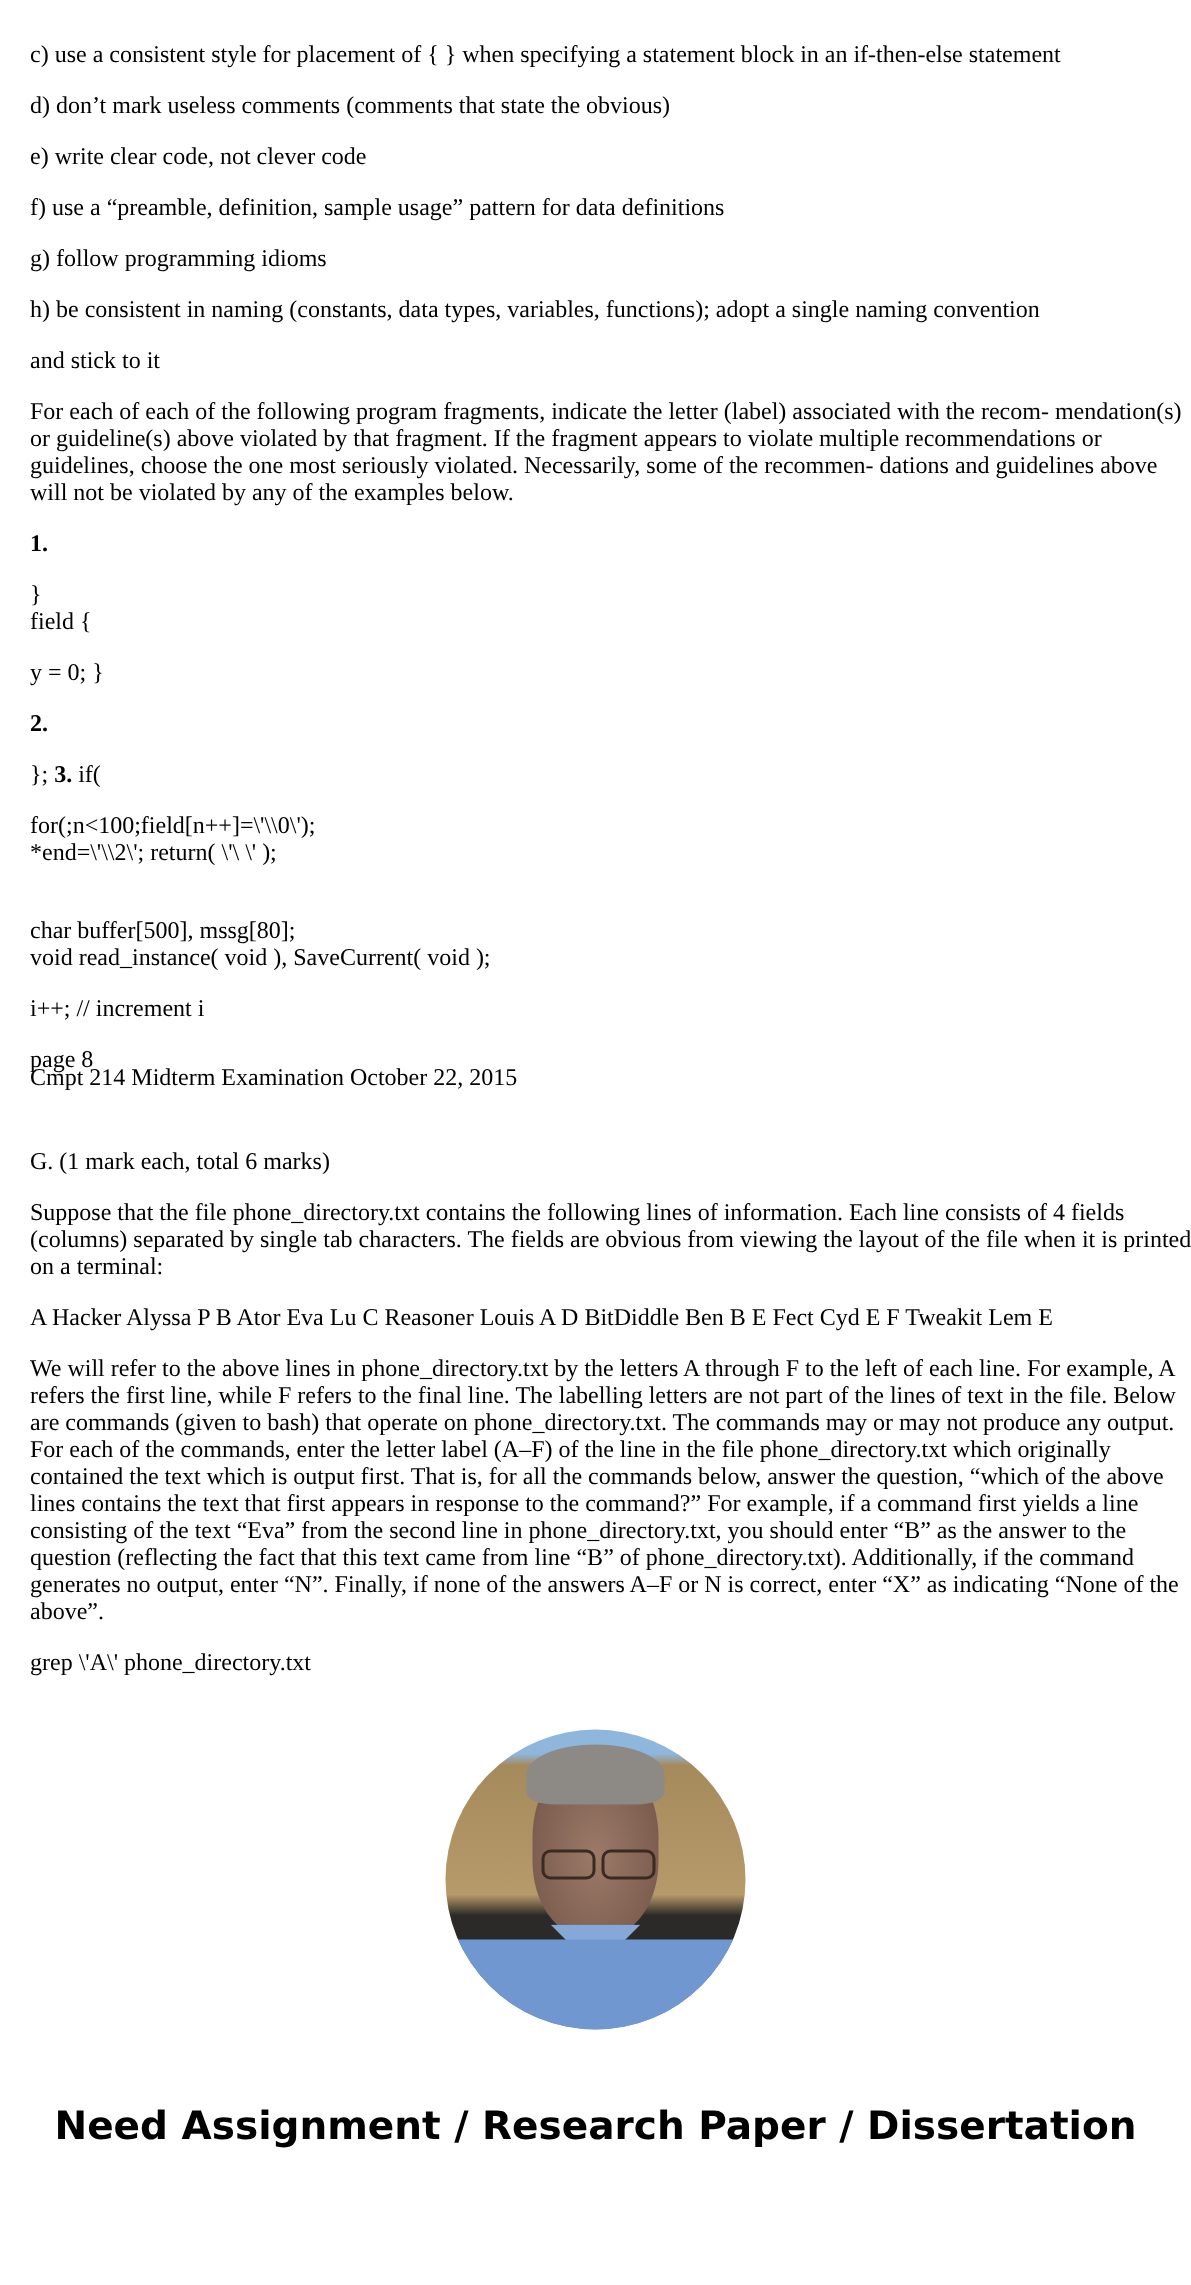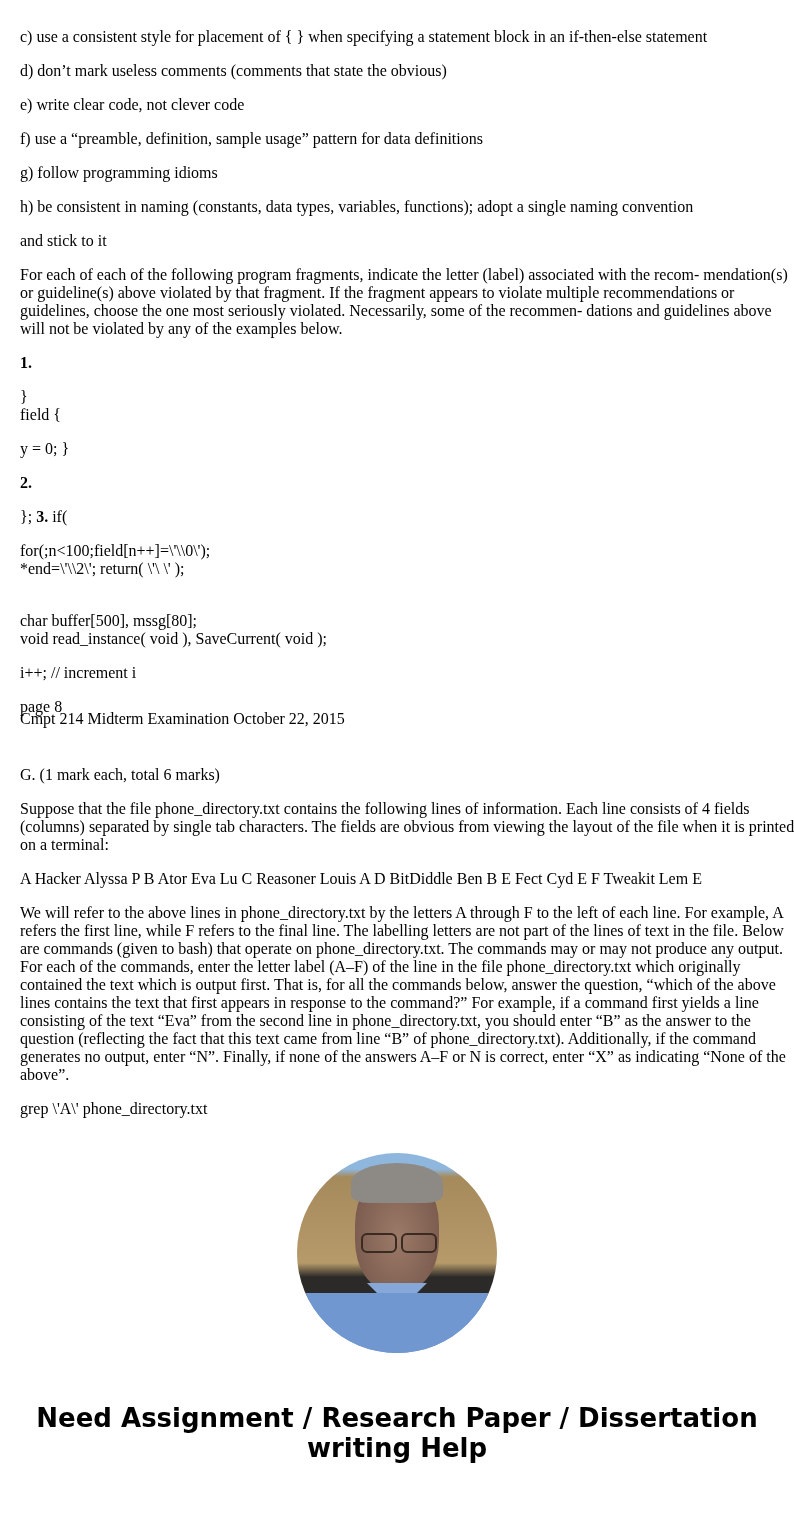--- a/index.html
+++ b/index.html
@@ -119,14 +119,13 @@
   <div class="glasses">
     <span style="left:2px"></span>
       <span style="left:42px"></span>
   </div>
   <div class="collar"></div>
   <div class="shirt"></div>
 </div>
 
 <div class="banner">
   <div>Need Assignment / Research Paper / Dissertation</div>
-  <div>writing Help</div>
 </div>
 
 </body></html>

